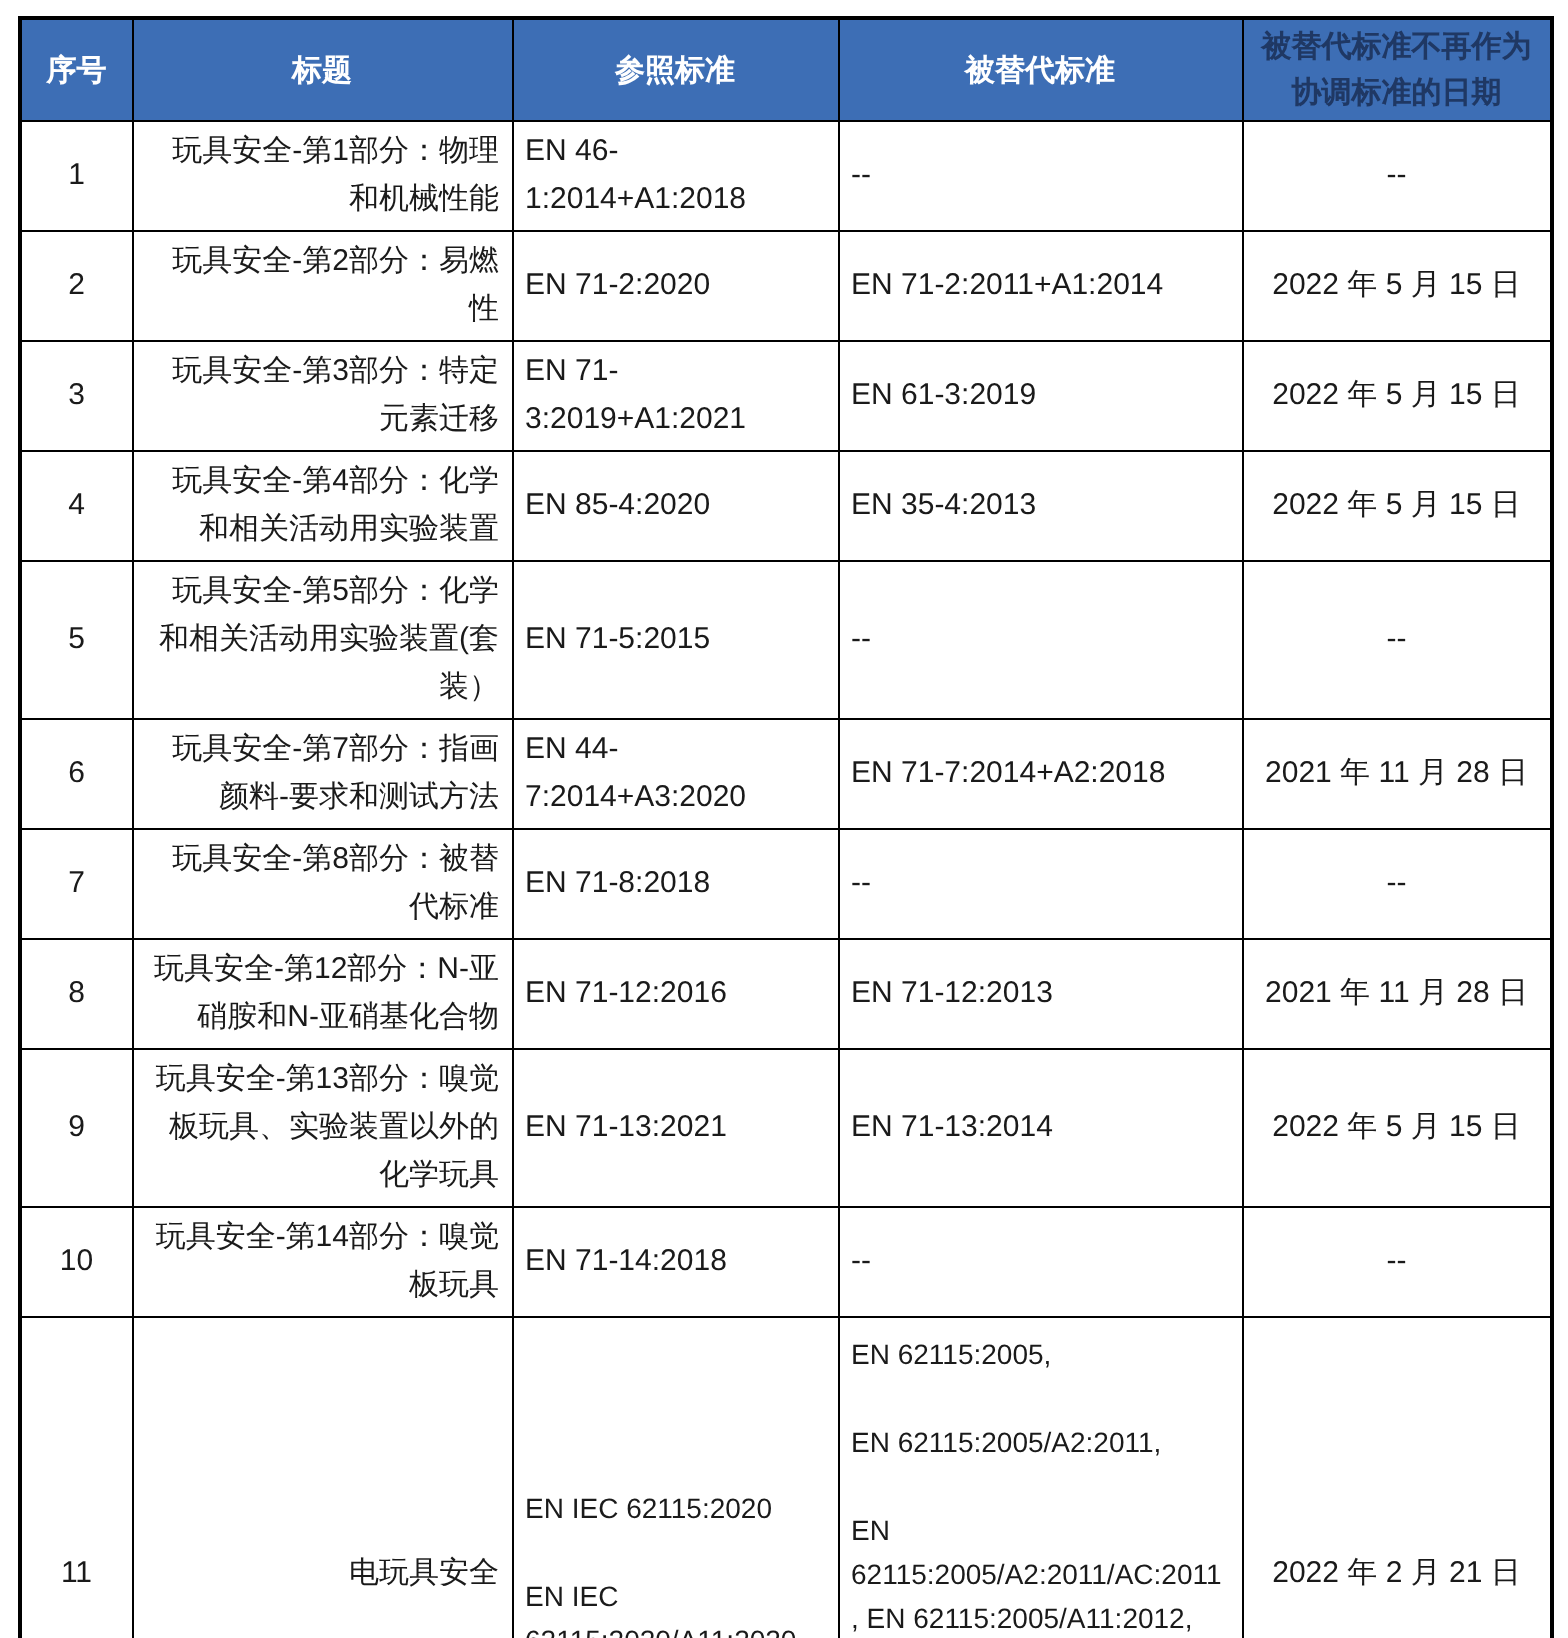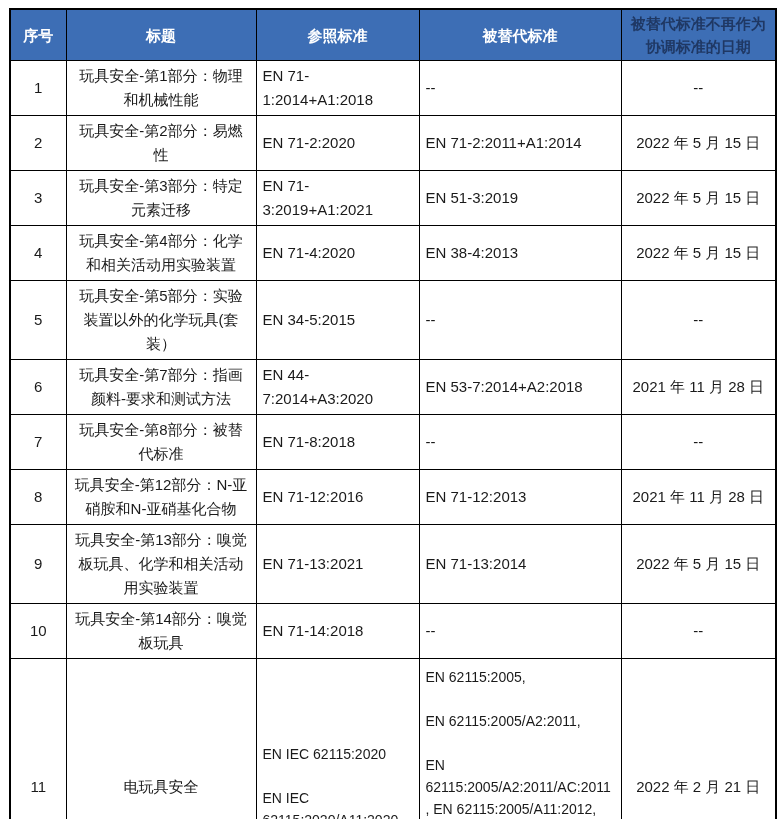--- a/index.html
+++ b/index.html
@@ -39,21 +39,21 @@
     font-weight:bold;
     text-align:center;
     font-size:15px;
     line-height:23px;
     padding:2px 4px;
     height:50px;
   }
   thead th.c-date-h{ color:var(--date-header-fg); }
   td.c-no{ text-align:center; }
   td.c-date{ text-align:center; }
-  td.c-title{ text-align:center; }
+  td.c-title{ text-align:right; }
   td.c-ref, td.c-rep{
     text-align:left;
     white-space:pre-line;
   }
   tr.tall td.c-ref, tr.tall td.c-rep{
     font-size:14px;
     line-height:22px;
     padding:3px 2px 3px 6px;
   }
 </style>
@@ -75,76 +75,76 @@
         <th class="c-title-h">标题</th>
         <th class="c-ref-h">参照标准</th>
         <th class="c-rep-h">被替代标准</th>
         <th class="c-date-h">被替代标准不再作为协调标准的日期</th>
       </tr>
     </thead>
     <tbody id="table-body">
         <tr style="height: 55px;">
           <td class="c-no">1</td>
           <td class="c-title">玩具安全-第1部分：物理和机械性能</td>
-          <td class="c-ref">EN 71-1:2014+A1:2018</td>
+          <td class="c-ref">EN 46-1:2014+A1:2018</td>
           <td class="c-rep">--</td>
           <td class="c-date">--</td>
         </tr>
         <tr style="height: 29px;">
           <td class="c-no">2</td>
           <td class="c-title">玩具安全-第2部分：易燃性</td>
           <td class="c-ref">EN 71-2:2020</td>
           <td class="c-rep">EN 71-2:2011+A1:2014</td>
           <td class="c-date">2022 年 5 月 15 日</td>
         </tr>
         <tr style="height: 55px;">
           <td class="c-no">3</td>
           <td class="c-title">玩具安全-第3部分：特定元素迁移</td>
           <td class="c-ref">EN 71-3:2019+A1:2021</td>
-          <td class="c-rep">EN 51-3:2019</td>
+          <td class="c-rep">EN 61-3:2019</td>
           <td class="c-date">2022 年 5 月 15 日</td>
         </tr>
         <tr style="height: 55px;">
           <td class="c-no">4</td>
           <td class="c-title">玩具安全-第4部分：化学和相关活动用实验装置</td>
-          <td class="c-ref">EN 71-4:2020</td>
-          <td class="c-rep">EN 38-4:2013</td>
+          <td class="c-ref">EN 85-4:2020</td>
+          <td class="c-rep">EN 35-4:2013</td>
           <td class="c-date">2022 年 5 月 15 日</td>
         </tr>
         <tr style="height: 55px;">
           <td class="c-no">5</td>
-          <td class="c-title">玩具安全-第5部分：实验装置以外的化学玩具(套装）</td>
-          <td class="c-ref">EN 34-5:2015</td>
+          <td class="c-title">玩具安全-第5部分：化学和相关活动用实验装置(套装）</td>
+          <td class="c-ref">EN 71-5:2015</td>
           <td class="c-rep">--</td>
           <td class="c-date">--</td>
         </tr>
         <tr style="height: 55px;">
           <td class="c-no">6</td>
           <td class="c-title">玩具安全-第7部分：指画颜料-要求和测试方法</td>
           <td class="c-ref">EN 44-7:2014+A3:2020</td>
-          <td class="c-rep">EN 53-7:2014+A2:2018</td>
+          <td class="c-rep">EN 71-7:2014+A2:2018</td>
           <td class="c-date">2021 年 11 月 28 日</td>
         </tr>
         <tr style="height: 55px;">
           <td class="c-no">7</td>
           <td class="c-title">玩具安全-第8部分：被替代标准</td>
           <td class="c-ref">EN 71-8:2018</td>
           <td class="c-rep">--</td>
           <td class="c-date">--</td>
         </tr>
         <tr style="height: 55px;">
           <td class="c-no">8</td>
           <td class="c-title">玩具安全-第12部分：N-亚硝胺和N-亚硝基化合物</td>
           <td class="c-ref">EN 71-12:2016</td>
           <td class="c-rep">EN 71-12:2013</td>
           <td class="c-date">2021 年 11 月 28 日</td>
         </tr>
         <tr style="height: 55px;">
           <td class="c-no">9</td>
-          <td class="c-title">玩具安全-第13部分：嗅觉板玩具、化学和相关活动用实验装置</td>
+          <td class="c-title">玩具安全-第13部分：嗅觉板玩具、实验装置以外的化学玩具</td>
           <td class="c-ref">EN 71-13:2021</td>
           <td class="c-rep">EN 71-13:2014</td>
           <td class="c-date">2022 年 5 月 15 日</td>
         </tr>
         <tr style="height: 29px;">
           <td class="c-no">10</td>
           <td class="c-title">玩具安全-第14部分：嗅觉板玩具</td>
           <td class="c-ref">EN 71-14:2018</td>
           <td class="c-rep">--</td>
           <td class="c-date">--</td>

